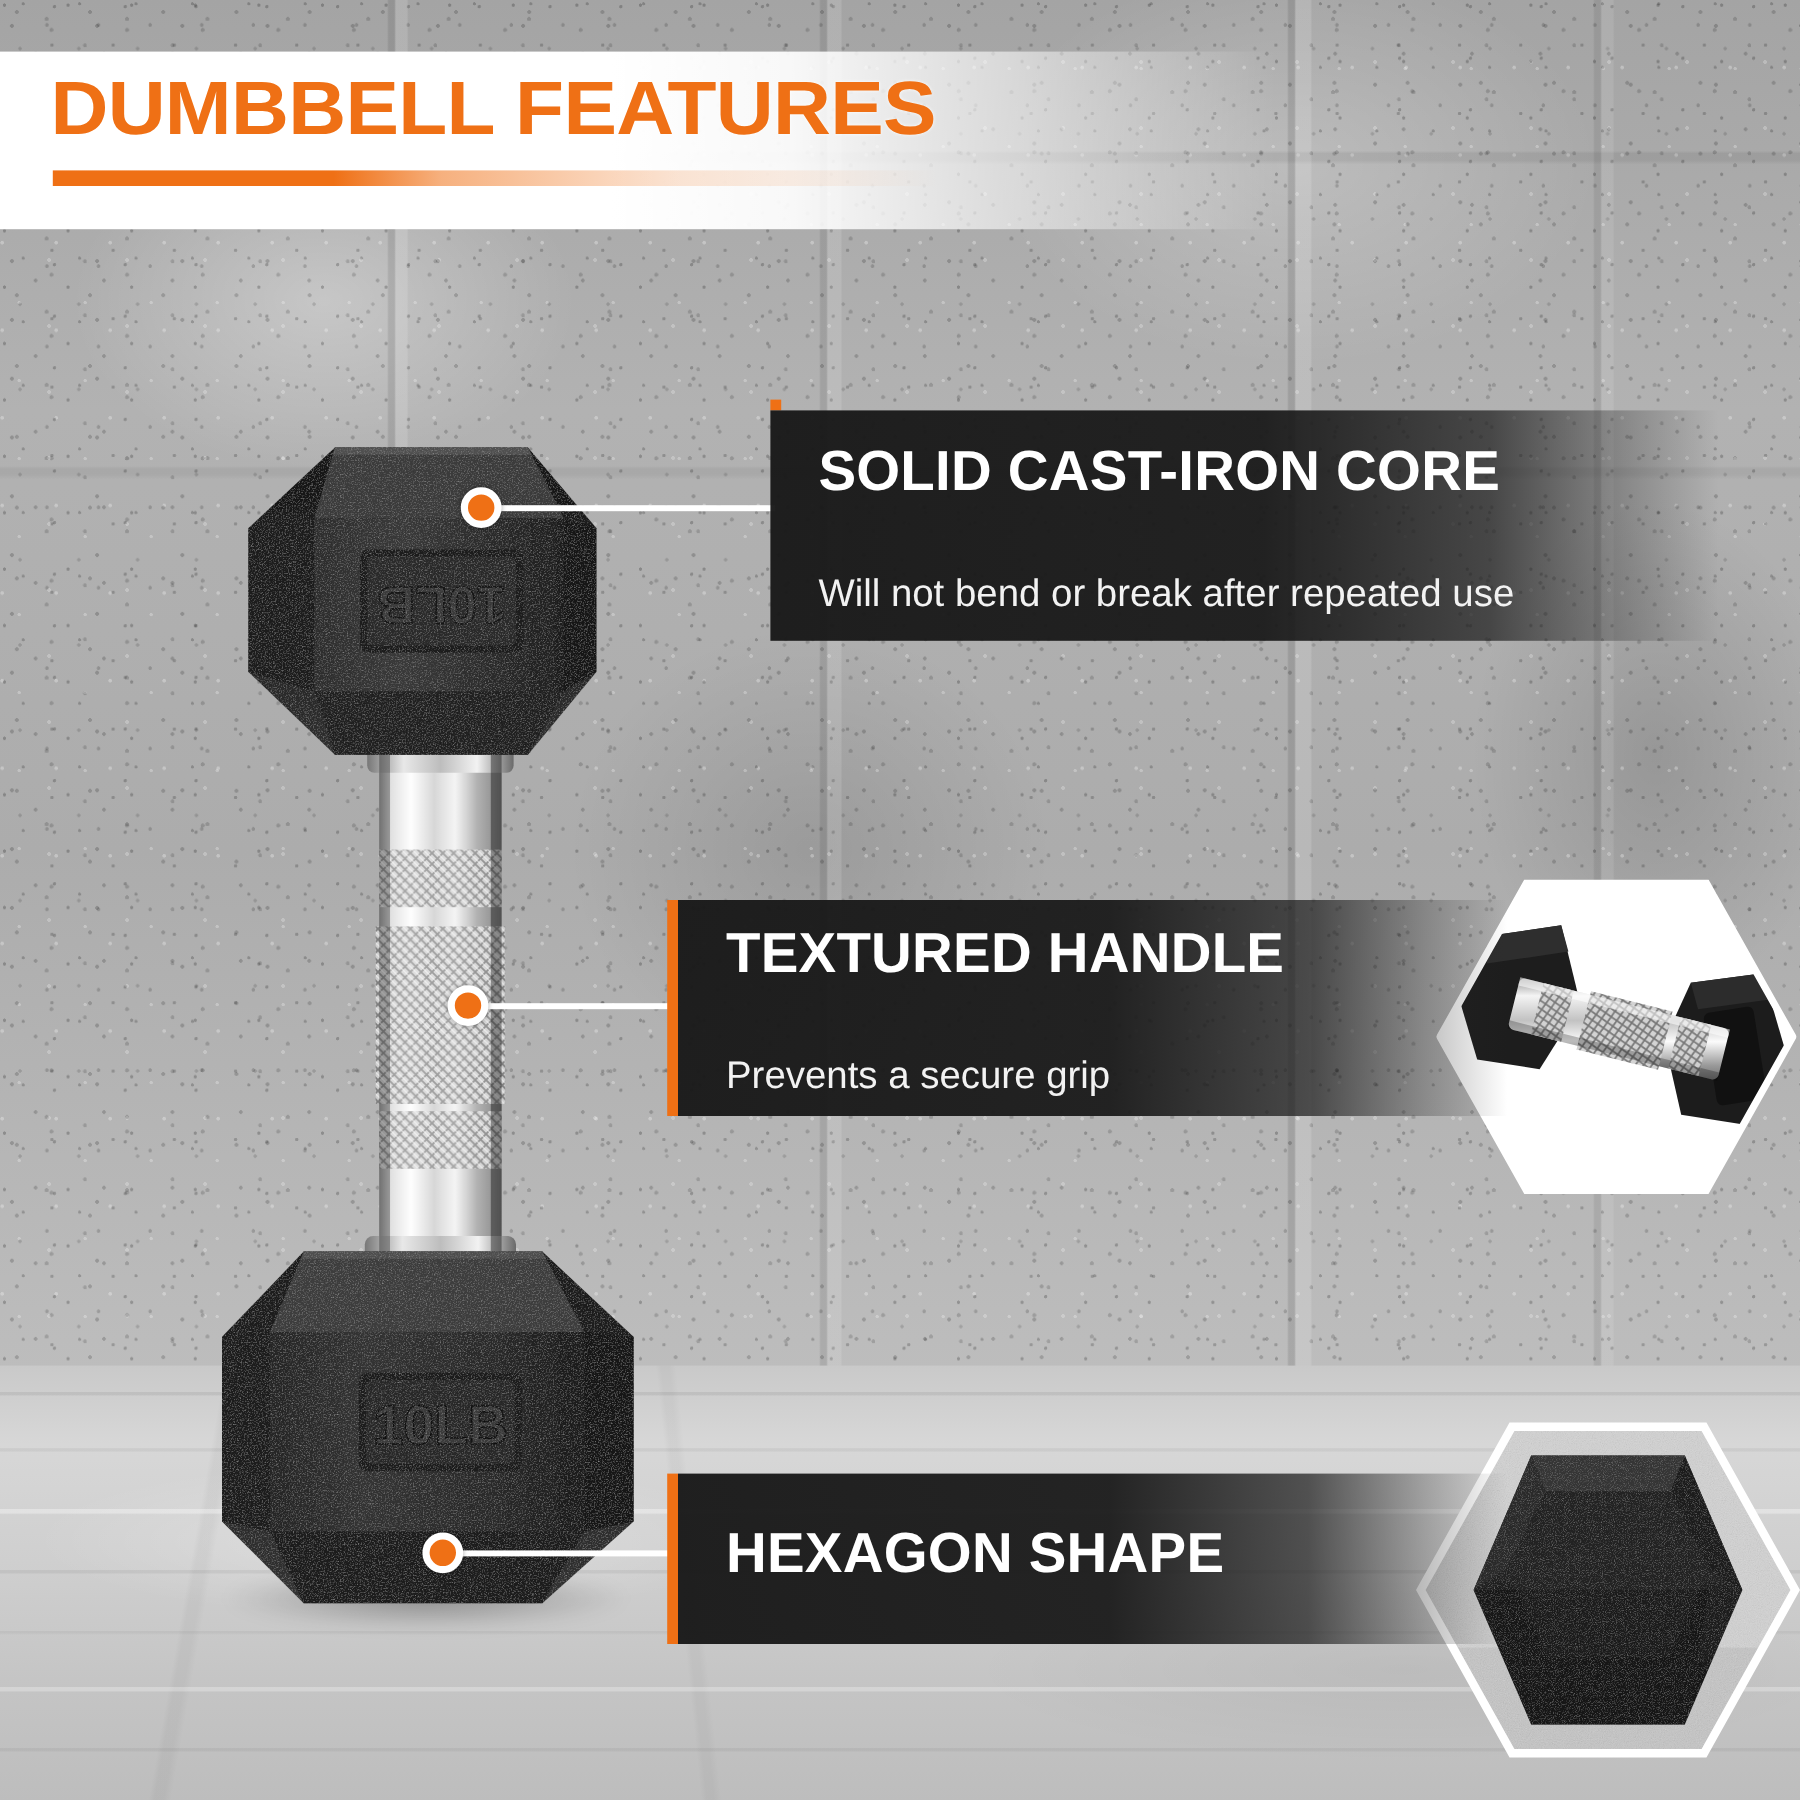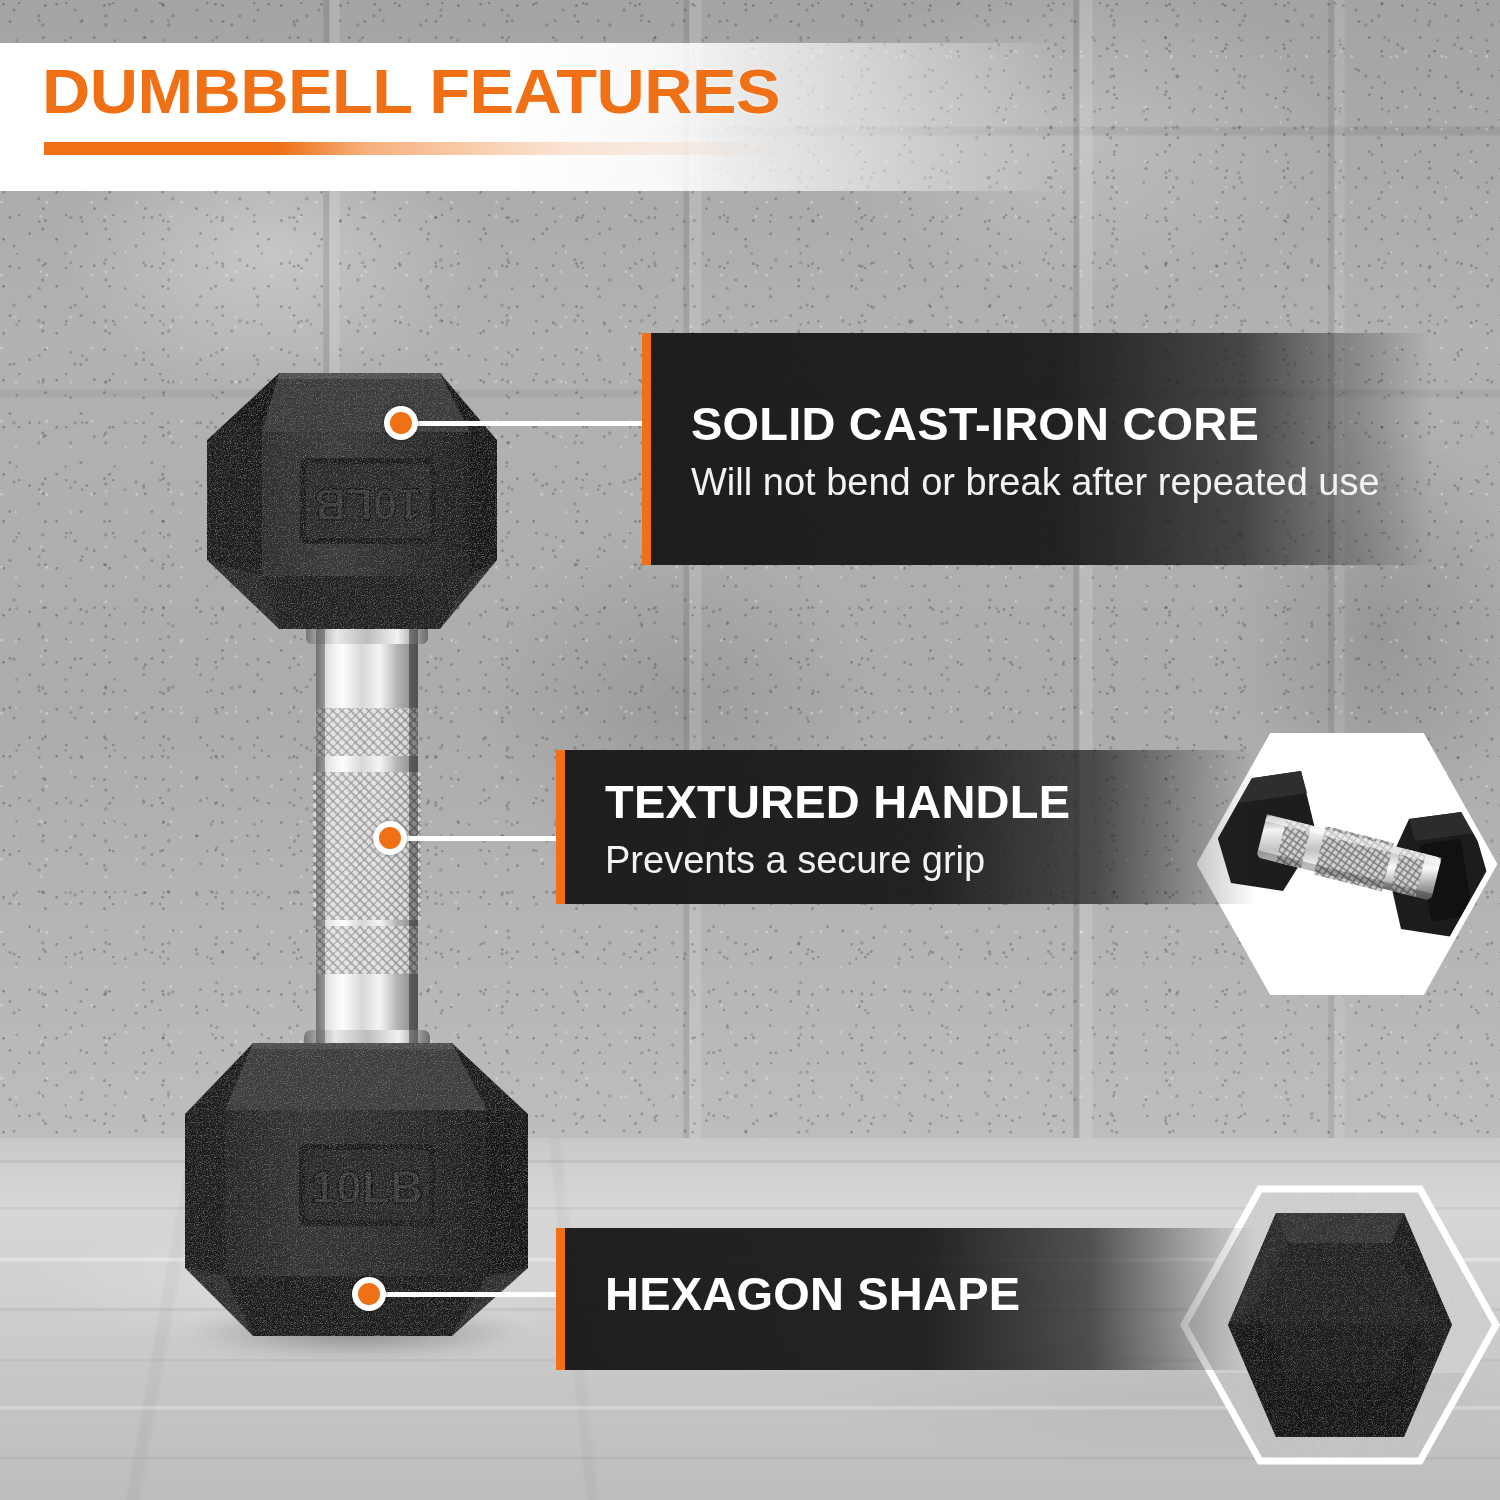--- a/index.html
+++ b/index.html
@@ -125,27 +125,28 @@
     padding:26px 0 22px 40px;
     display:flex; flex-direction:column; justify-content:center;
   }
   .callout h2 {
     color:#ffffff; font-weight:700; letter-spacing:.2px;
     font-size:47px; line-height:1.0; white-space:nowrap;
     margin-bottom:16px;
     font-family:"Liberation Sans", sans-serif;
   }
   .callout p {
-    color:#f2f2f2; font-weight:400; font-size:38px; line-height:1.05;
+    color:#f2f2f2; font-weight:400; font-size:32px; line-height:1.05;
     white-space:nowrap;
     font-family:"Liberation Sans", sans-serif;
-  }
-
-  #callout-core   { left:642px;  top:333px;  width:790px;  height:232px; }
-  #callout-handle { left:556px;  top:750px;  width:700px;  height:154px; }
+    margin-top:47px;
+  }
+
+  #callout-core   { left:642px;  top:333px;  width:790px;  height:132px;flex-direction:column; }
+  #callout-handle { left:556px;  top:750px;  width:700px;  height:180px; }
   #callout-hex    { left:556px;  top:1228px; width:700px;  height:142px; }
 
   
   .connector-line { position:absolute; height:5px; background:#ffffff; }
   #line-core   { left:400px; top:421px;  width:246px; }
   #line-handle { left:389px; top:836px;  width:171px; }
   #line-hex    { left:368px; top:1292px; width:192px; }
 
   .dot {
     position:absolute; width:34px; height:34px; border-radius:50%;

